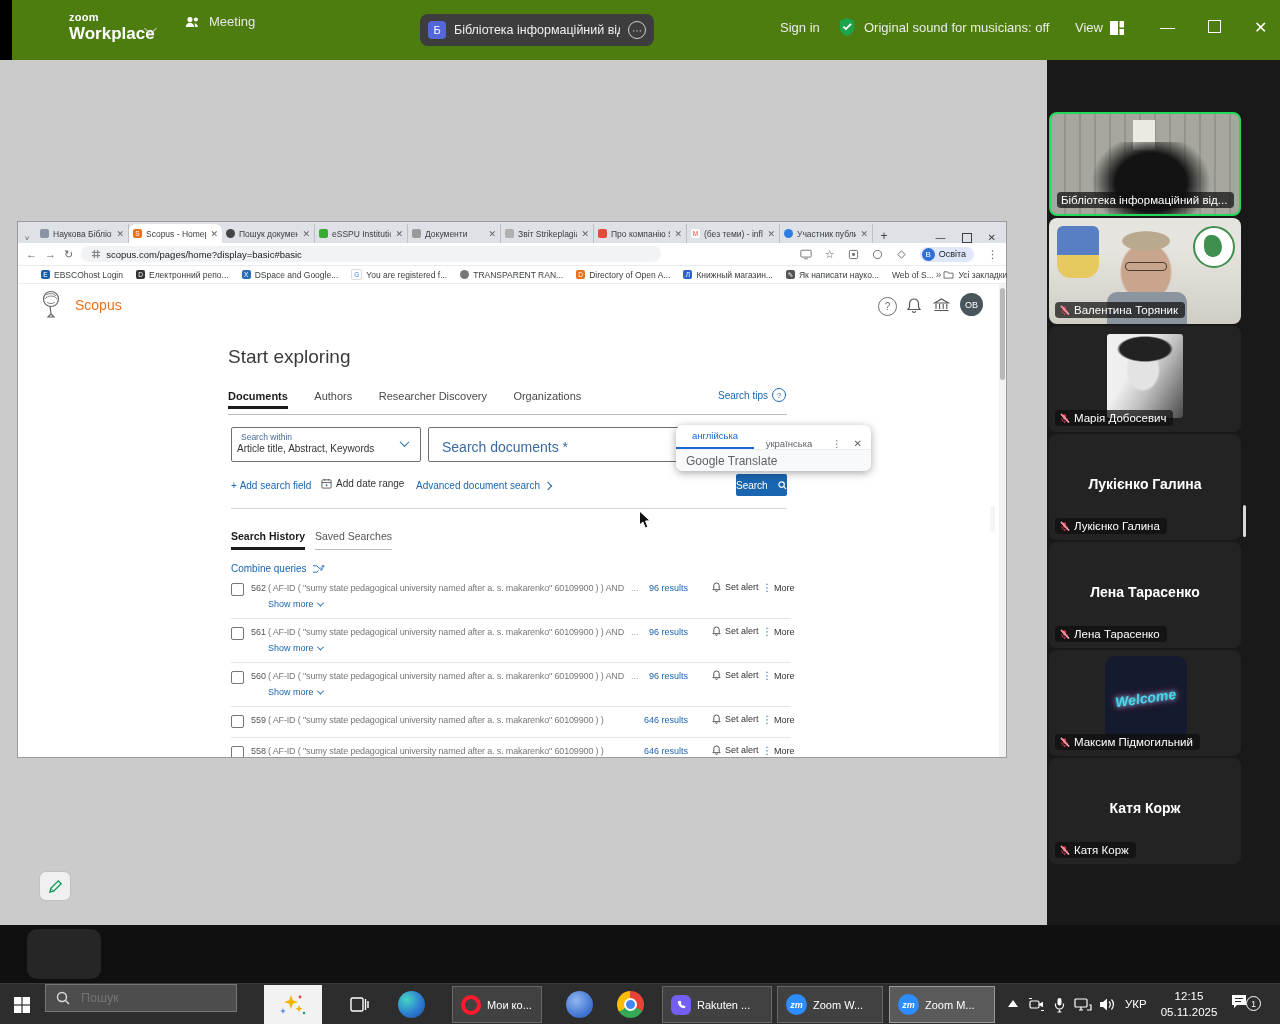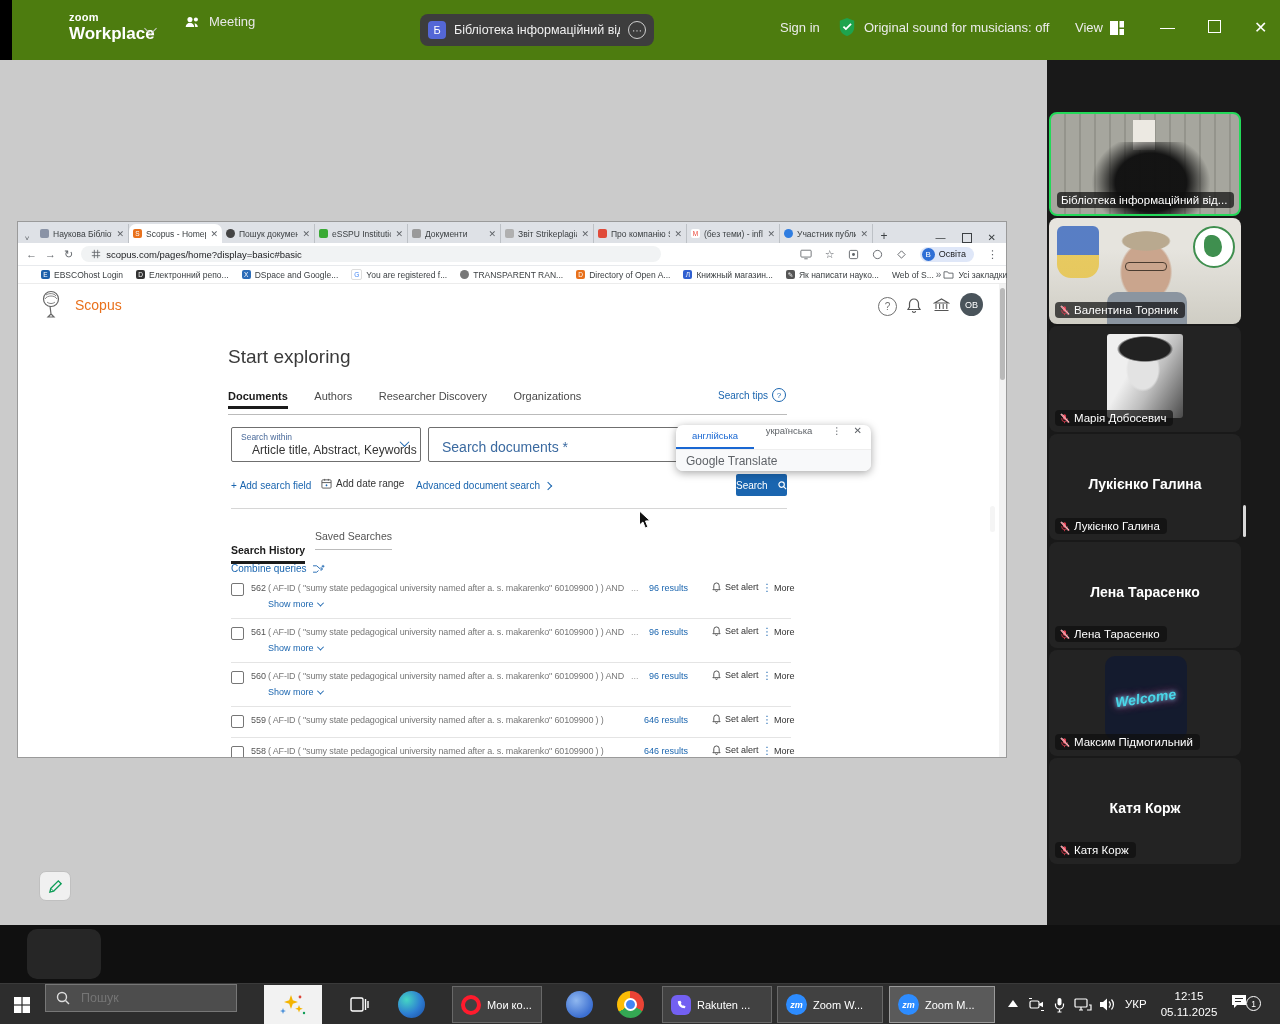--- a/index.html
+++ b/index.html
@@ -37,21 +37,21 @@
   .navic{color:#5f6368;font-size:11px}
   .urlpill{height:16px;background:#f1f3f4;border-radius:8px;display:flex;align-items:center;gap:5px;
         padding:0 10px;font-size:9.5px;color:#202124;width:560px}
   #bookbar{left:0;top:44px;width:988px;height:18px;background:#fff;display:flex;align-items:center;gap:13px;
         padding:0 10px;box-sizing:border-box;border-bottom:1px solid #ececec}
   .bm{display:flex;align-items:center;gap:4px;font-size:8.5px;color:#3c4043;white-space:nowrap}
   .bmic{width:9px;height:9px;border-radius:2px;color:#fff;font-size:6.5px;display:flex;align-items:center;justify-content:center}
   
   #gtpop{left:658px;top:203px;width:195px;height:46px;background:#fff;border-radius:7px;
         box-shadow:0 2px 8px rgba(0,0,0,.35);z-index:30;font-size:9.5px}
-  #gtpop .row1{display:flex;align-items:flex-start;height:24px}
+  #gtpop .row1{display:flex;align-items:flex-end;height:24px}
   #gtpop .lang1{color:#1967d2;flex:0 0 78px;text-align:center;border-bottom:2px solid #1967d2;height:22px;line-height:22px}
   #gtpop .lang2{color:#5f6368;flex:0 0 70px;text-align:center}
   
   #scopus{left:0;top:62px;width:988px;height:473px;background:#fff;overflow:hidden}
   .sc-orange{color:#e9711c}
   .sc-blue{color:#1a65af}
   .scichead{width:17px;height:17px;border:1px solid #6f6f6f;border-radius:50%;color:#6f6f6f;font-size:10px;
         display:flex;align-items:center;justify-content:center}
   .sctab{font-size:11px;color:#4a4a4a;margin-right:22px;display:inline-block}
   .sctab.on{color:#1b1b1b;font-weight:bold;border-bottom:3px solid #1b1b1b;padding-bottom:4px}
@@ -312,21 +312,21 @@
         <span class="sctab">Researcher Discovery</span>
         <span class="sctab">Organizations</span>
       </div>
       <span class="abs sc-blue" style="left:700px;top:104px;font-size:10px;display:flex;align-items:center;gap:4px">
         <span>Search tips</span>
         <span style="width:12px;height:12px;border:1px solid #1a65af;border-radius:50%;font-size:8px;display:inline-flex;align-items:center;justify-content:center">?</span>
       </span>
 
       <div class="abs sbox" style="left:213px;top:143px;width:190px;height:35px">
         <div style="font-size:8.5px;color:#4a6a9a;margin:4px 0 1px 9px">Search within</div>
-        <div style="font-size:12px;color:#333;margin-left:20px">Article title, Abstract, Keywords</div>
+        <div style="font-size:10px;color:#333;margin-left:5px">Article title, Abstract, Keywords</div>
         <span class="cv cvd abs" style="right:12px;top:12px;color:#1a65af;border-color:#1a65af"></span>
       </div>
       <div class="abs sbox" style="left:410px;top:143px;width:359px;height:35px">
         <div style="font-size:14px;color:#3b6aa0;margin:11px 0 0 13px">Search documents *</div>
       </div>
 
       <span class="abs sc-blue" style="left:213px;top:196px;font-size:10px">+&nbsp;<span>Add search field</span></span>
       <span class="abs" style="left:303px;top:194px;font-size:10px;color:#333;display:flex;align-items:center;gap:4px">
         <svg width="11" height="11" viewBox="0 0 12 12">
             <rect x="1" y="2" width="10" height="9" rx="1" fill="none" stroke="#555"></rect>
@@ -342,21 +342,21 @@
       <div class="abs" style="left:718px;top:190px;width:51px;height:22px;background:#1a65af;border-radius:2px;color:#fff;font-size:10px;display:flex;align-items:center;justify-content:space-between;gap:4px">
         <span>Search</span>
         <svg width="9" height="9" viewBox="0 0 10 10">
             <circle cx="4" cy="4" r="3" fill="none" stroke="#fff" stroke-width="1.3"></circle>
             <path d="M6.3 6.3L9 9" stroke="#fff" stroke-width="1.3"></path>
           </svg>
       </div>
 
       <div class="abs" style="left:213px;top:224px;width:556px;border-bottom:1px solid #d6d6d6"></div>
 
-      <span class="abs" style="left:213px;top:260px;font-size:10.5px;font-weight:bold;color:#1b1b1b;border-bottom:3px solid #1b1b1b;padding-bottom:5px">Search History</span>
+      <span class="abs" style="left:213px;top:246px;font-size:10.5px;font-weight:bold;color:#1b1b1b;border-bottom:3px solid #1b1b1b;padding-bottom:5px">Search History</span>
       <span class="abs" style="left:297px;top:246px;font-size:10.5px;color:#555;border-bottom:1px solid #bbb;padding-bottom:7px">Saved Searches</span>
 
       <span class="abs sc-blue" style="left:213px;top:279px;font-size:10px;display:flex;align-items:center;gap:5px">
         <span>Combine queries</span>
         <svg width="13" height="10" viewBox="0 0 14 11">
             <path d="M1 2h4l4 3.5M1 9h4l2-1.8M9 5.5h2" stroke="#1a65af" fill="none"></path>
             <path d="M9.5 3.5l2 2-2 2" stroke="#1a65af" fill="none"></path>
             <path d="M12 1v3M10.5 2.5h3" stroke="#1a65af"></path>
           </svg>
       </span>

